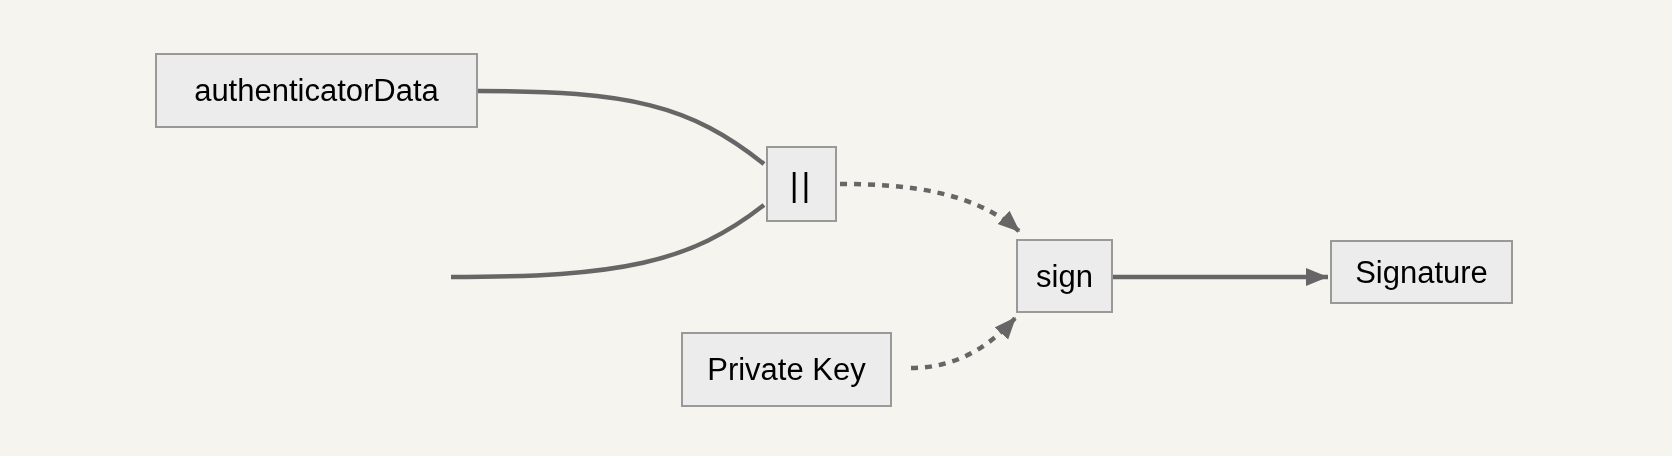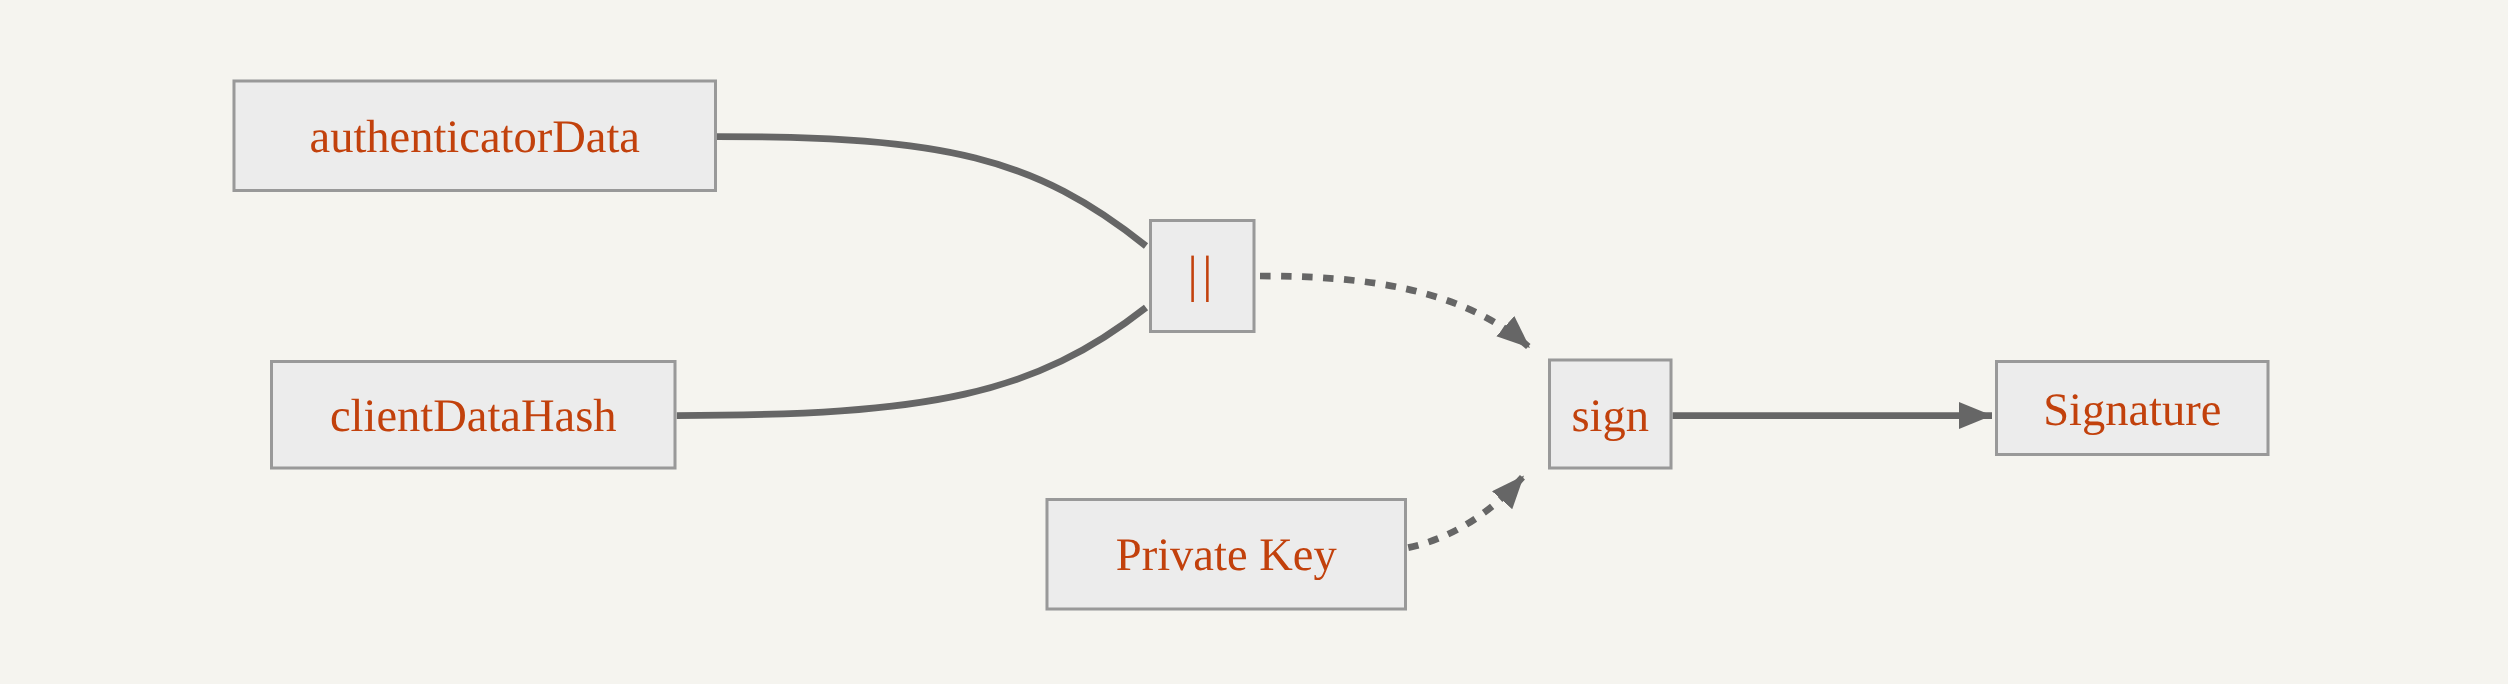--- a/index.html
+++ b/index.html
@@ -31,32 +31,31 @@
     stroke-dasharray: 7 7;
   }
   .node {
     position: absolute;
     box-sizing: border-box;
     background: #ececec;
     border: 2px solid #999999;
     display: flex;
     align-items: center;
     justify-content: center;
-    color: #c2410c;
+    color: #000000;
     font-size: 31px;
     line-height: 1;
     white-space: nowrap;
-    font-family: Liberation Serif, serif;
   }
   .node-authenticatorData { left: 155px; top: 53px;  width: 323px; height: 75px; }
   .node-clientDataHash    { left: 180px; top: 240px; width: 271px; height: 73px; }
   .node-concat            { left: 766px; top: 146px; width: 71px;  height: 76px; font-size: 34px; letter-spacing: 3px; }
-  .node-sign              { left: 1016px; top: 239px; width: 83px; height: 74px; margin-left: 16px; }
+  .node-sign              { left: 1016px; top: 239px; width: 97px; height: 74px; }
   .node-signature         { left: 1330px; top: 240px; width: 183px; height: 64px; }
-  .node-privateKey        { left: 697px; top: 332px; width: 241px; height: 75px; }
+  .node-privateKey        { left: 681px; top: 332px; width: 211px; height: 75px; }
 </style>
 </head>
 <body>
 
 <div class="canvas">
 
   <svg class="edges" viewBox="0 0 1672 456" xmlns="http://www.w3.org/2000/svg">
     <defs>
       <marker id="arrow" markerUnits="userSpaceOnUse" markerWidth="26" markerHeight="22" refX="22" refY="9" orient="auto">
         <path d="M0,0 L22,9 L0,18 Z" fill="#666666"></path>
@@ -71,23 +70,20 @@
 
     <path class="edge dotted" d="M911,368 C950,368 985,352 1016,317" marker-end="url(#arrow)"></path>
 
     <path class="edge" d="M1113,277 L1328,277" marker-end="url(#arrow)"></path>
   </svg>
 
   <div class="node node-authenticatorData">
     <span>authenticatorData</span>
   </div>
 
-  <div class="node node-clientDataHash">
-    <span>clientDataHash</span>
-  </div>
 
   <div class="node node-concat">
     <span>||</span>
   </div>
 
   <div class="node node-sign">
     <span>sign</span>
   </div>
 
   <div class="node node-privateKey">

